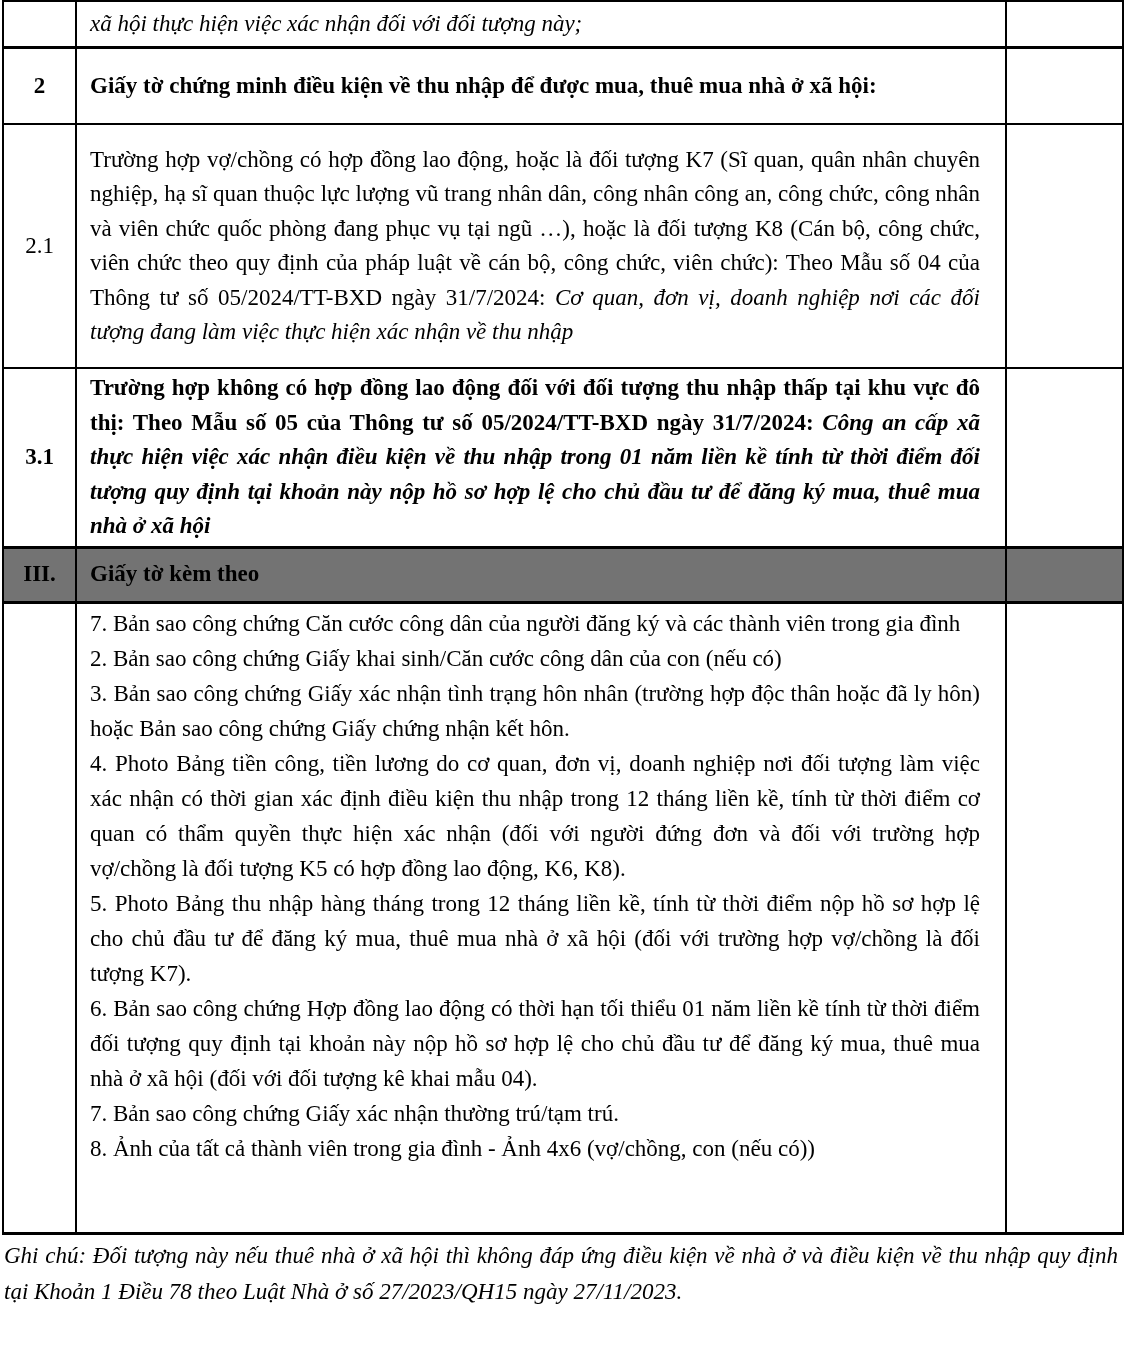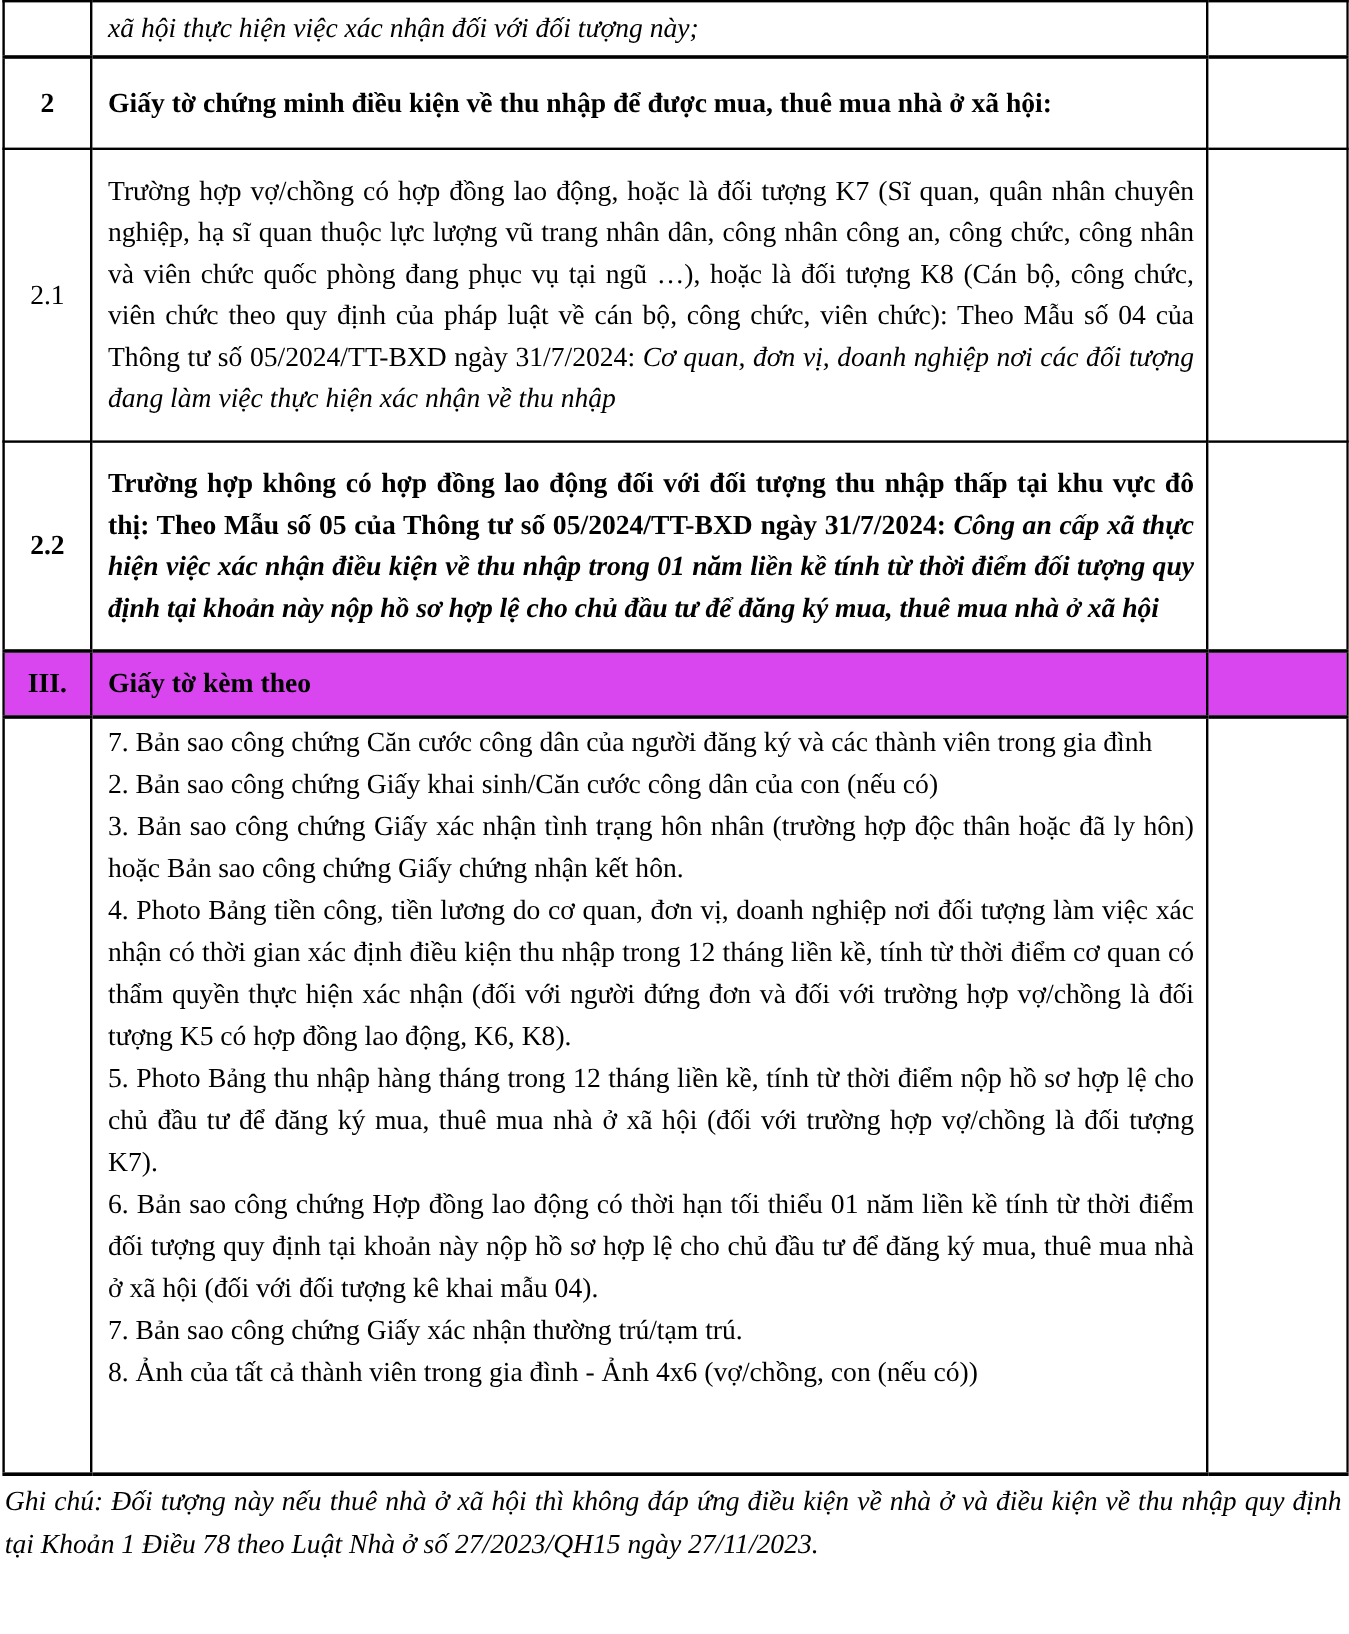--- a/index.html
+++ b/index.html
@@ -19,42 +19,42 @@
   }
   col.c-num  { width: 73px; }
   col.c-body { width: 930px; }
   col.c-note { width: 117px; }
 
   td {
     border: 2px solid #000000;
     font-size: 23px;
     line-height: 34.5px;
     vertical-align: middle;
-    padding: 2px 10px 2px 13px;
+    padding: 2px 25px 2px 13px;
     overflow: hidden;
   }
   td.num {
     text-align: center;
     padding: 2px 2px;
     font-size: 23px;
   }
   td.note-col { padding: 2px 4px; }
 
   .justify { text-align: justify; }
   .bold    { font-weight: bold; }
   .italic  { font-style: italic; }
 
   tr.r-cont  td { height: 40px; border-bottom-width: 3px; }
   tr.r-head2 td { height: 70px; line-height: 36px; }
   tr.r-21    td { height: 238px; }
   tr.r-22    td { height: 168px; font-weight: bold; }
   tr.r-23    td { height: 76px; }
   tr.r-green td {
     height: 48px;
-    background: #d946ef;
+    background: #737373;
     border-top-width: 3px;
     border-bottom-width: 3px;
   }
   tr.r-list  td { height: 624px; vertical-align: top; border-bottom-width: 3px; }
 
   tr.r-list p {
     margin: 0;
     text-align: justify;
     line-height: 35px;
   }
@@ -99,21 +99,21 @@
 
   <tr class="r-21">
     <td class="num">2.1</td>
     <td class="justify">
       <span>Trường hợp vợ/chồng có hợp đồng lao động, hoặc là đối tượng K7 (Sĩ quan, quân nhân chuyên nghiệp, hạ sĩ quan thuộc lực lượng vũ trang nhân dân, công nhân công an, công chức, công nhân và viên chức quốc phòng đang phục vụ tại ngũ …), hoặc là đối tượng K8 (Cán bộ, công chức, viên chức theo quy định của pháp luật về cán bộ, công chức, viên chức): Theo Mẫu số 04 của Thông tư số 05/2024/TT-BXD ngày 31/7/2024: </span><span class="italic">Cơ quan, đơn vị, doanh nghiệp nơi các đối tượng đang làm việc thực hiện xác nhận về thu nhập</span>
     </td>
     <td class="note-col"></td>
   </tr>
 
   <tr class="r-22">
-    <td class="num">2.2</td>
+    <td class="num">3.1</td>
     <td class="justify">
       <span>Trường hợp không có hợp đồng lao động đối với đối tượng thu nhập thấp tại khu vực đô thị: Theo Mẫu số 05 của Thông tư số 05/2024/TT-BXD ngày 31/7/2024: </span><span class="italic">Công an cấp xã thực hiện việc xác nhận điều kiện về thu nhập trong 01 năm liền kề tính từ thời điểm đối tượng quy định tại khoản này nộp hồ sơ hợp lệ cho chủ đầu tư để đăng ký mua, thuê mua nhà ở xã hội</span>
     </td>
     <td class="note-col"></td>
   </tr>
 
 
   <tr class="r-green">
     <td class="num bold">III.</td>
     <td class="bold">

